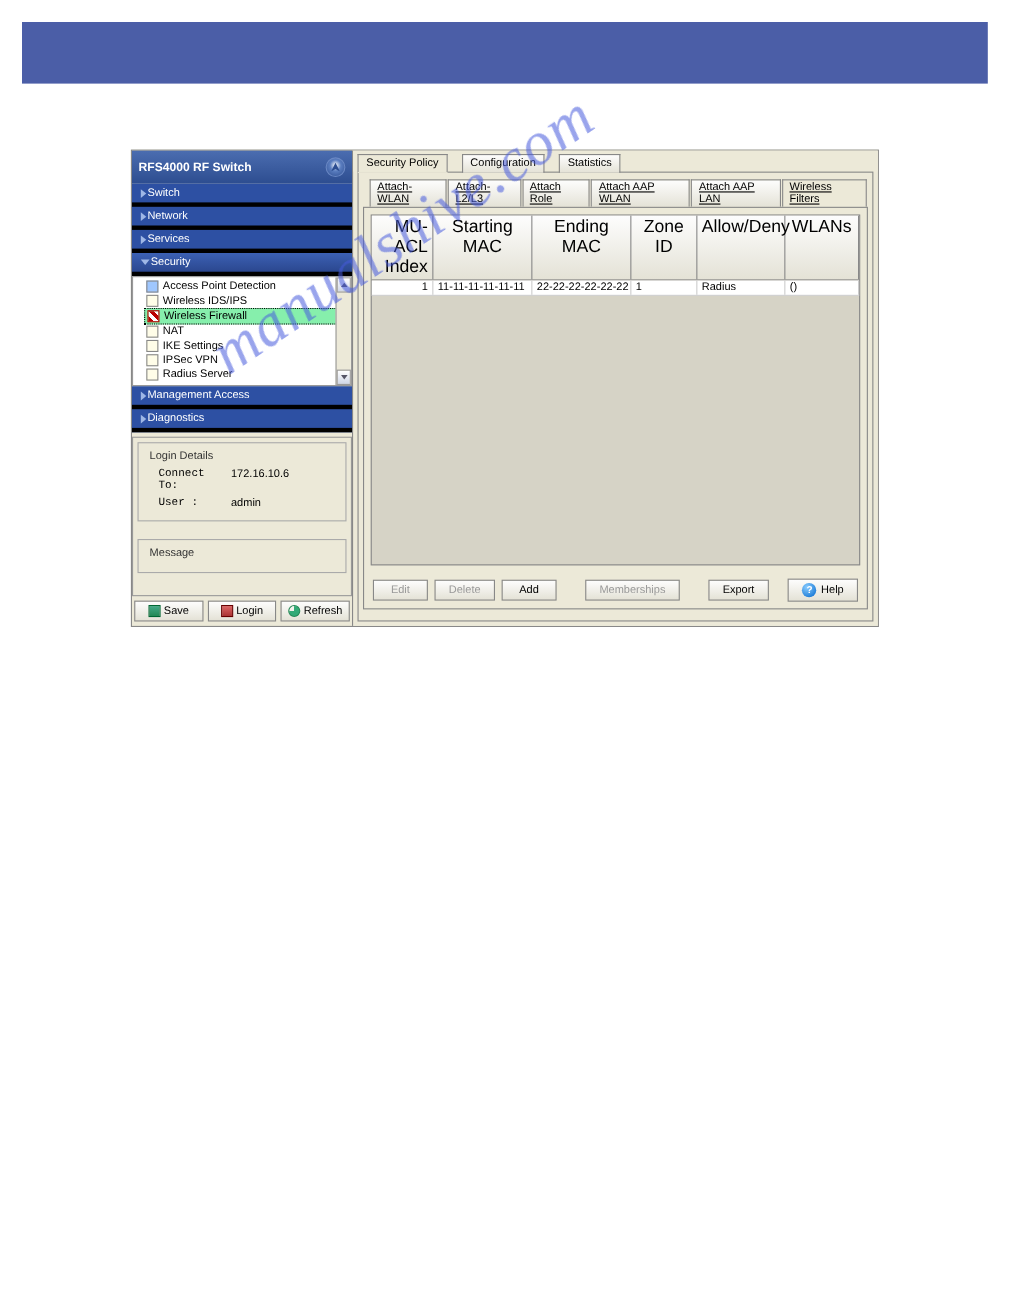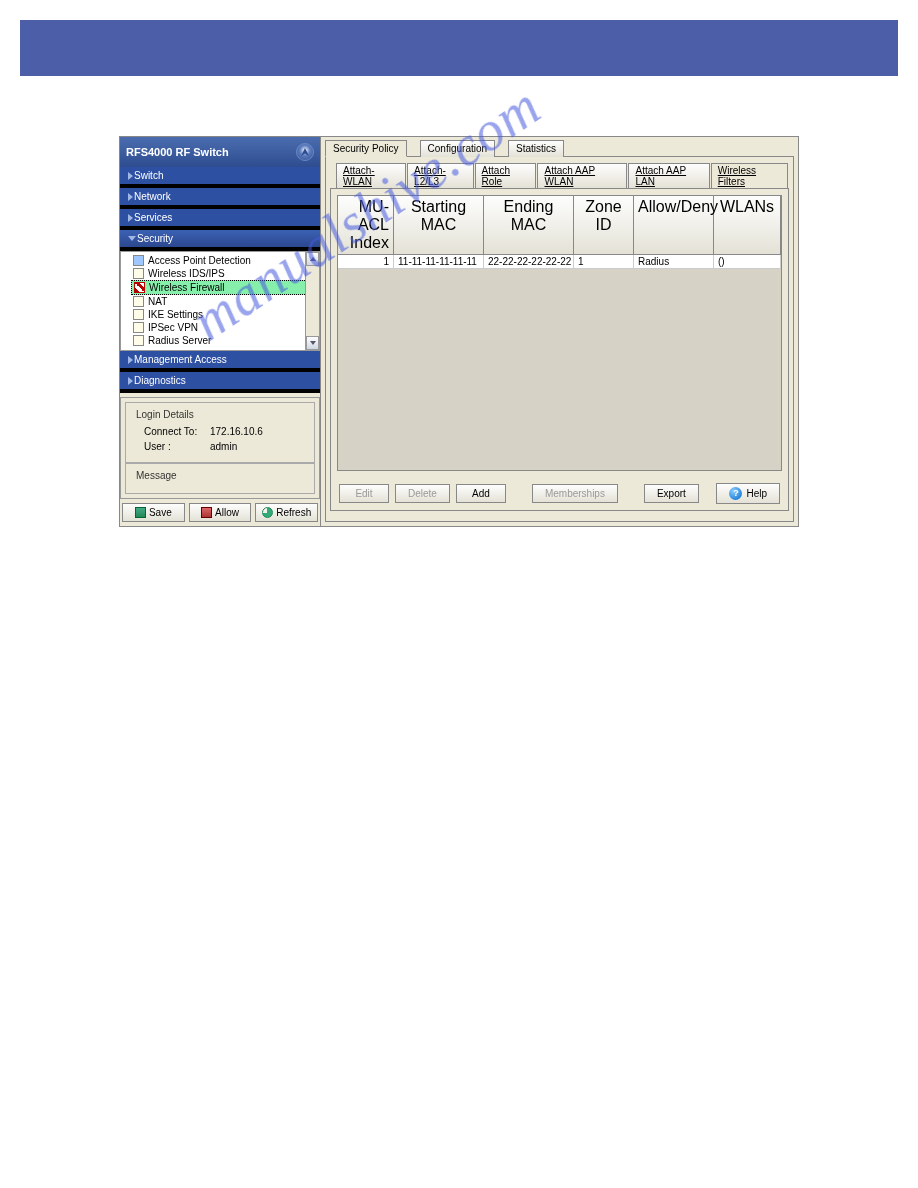--- a/index.html
+++ b/index.html
@@ -21,24 +21,24 @@
   .tree-item.selected { background: #86efac; border: 1px dotted #000; }
   .tree-icon { width: 11px; height: 11px; display: inline-block; border: 1px solid #888; background: #fffde8; }
   .tree-icon.red { background: linear-gradient(45deg,#b00 25%,#fff 25% 50%,#b00 50% 75%,#fff 75%); border-color:#b00;}
   .tree-icon.blue { background:#9fc7ff;}
   .tree-scroll { position: absolute; right: 0; top: 0; bottom: 0; width: 14px; background: #ece9d8; border-left: 1px solid #999; display:flex; flex-direction:column; justify-content:space-between;}
   .sb-btn {height:14px; background:linear-gradient(#fff,#cfd6e6); border:1px solid #999; display:flex;align-items:center;justify-content:center;}
   .sb-btn::before{content:"";width:0;height:0;border-left:3px solid transparent;border-right:3px solid transparent;}
   .sb-btn.up::before{border-bottom:4px solid #556;}
   .sb-btn.dn::before{border-top:4px solid #556;}
   .panel-group { border: 1px solid #999; margin-top: 4px; background: #ece9d8; padding: 4px; flex: 1; display: flex; flex-direction: column; }
-  .fieldset { border: 1px solid #aaa; padding: 6px 6px 8px; margin-bottom: 0; }
+  .fieldset { border: 1px solid #aaa; padding: 6px 6px 8px; margin-bottom: 16px; }
   .fieldset-title { color: #333; font-size: 10px; margin: -12px 0 4px 2px; background: #ece9d8; display: inline-block; padding: 0 2px; }
   .detail-row { display: flex; gap: 6px; padding: 2px 2px 2px 12px; color: #000; }
-  .detail-label { width: 60px; }
+  .detail-label { width: 60px; font-family: Liberation Mono, monospace; }
   .msg-area { flex: 1; }
   .bottom-buttons { display: flex; gap: 4px; padding: 4px 2px; }
   .win-btn { flex: 1; border: 1px solid #888; background: linear-gradient(#fdfdfd,#e4e2d6); padding: 3px 2px; display: flex; align-items: center; justify-content: center; gap: 3px; cursor: pointer; font-size: 10px; color: #000; }
   .win-btn .ico { width: 11px; height: 11px; display:inline-block;}
   .ico.save{background:linear-gradient(#4a8,#285);border:1px solid #063;}
   .ico.logout{background:linear-gradient(#d66,#a33);border:1px solid #600;}
   .ico.refresh{background:conic-gradient(#3a7 0 75%, transparent 75%);border-radius:50%;border:1px solid #285;}
   .main { flex: 1; display: flex; flex-direction: column; border-left: 1px solid #888; background: #ece9d8; }
   .crumb { background: #fff; border-bottom: 1px solid #888; padding: 3px 6px; color: #1030a0; font-weight: bold; font-size: 12px; }
   .tab-row { display: flex; padding: 2px 4px 0; background: #ece9d8; font-size:10px;gap:12px;}
@@ -154,21 +154,21 @@
         <div class="fieldset-title">Message</div>
       </div>
     </div>
     <div class="bottom-buttons">
       <div class="win-btn">
           <span class="ico save"></span>
           <span>Save</span>
         </div>
       <div class="win-btn">
           <span class="ico logout"></span>
-          <span>Allow</span>
+          <span>Login</span>
         </div>
       <div class="win-btn">
           <span class="ico refresh"></span>
           <span>Refresh</span>
         </div>
     </div>
   </div>
 
   <div class="main">
     <div class="tab-row">

